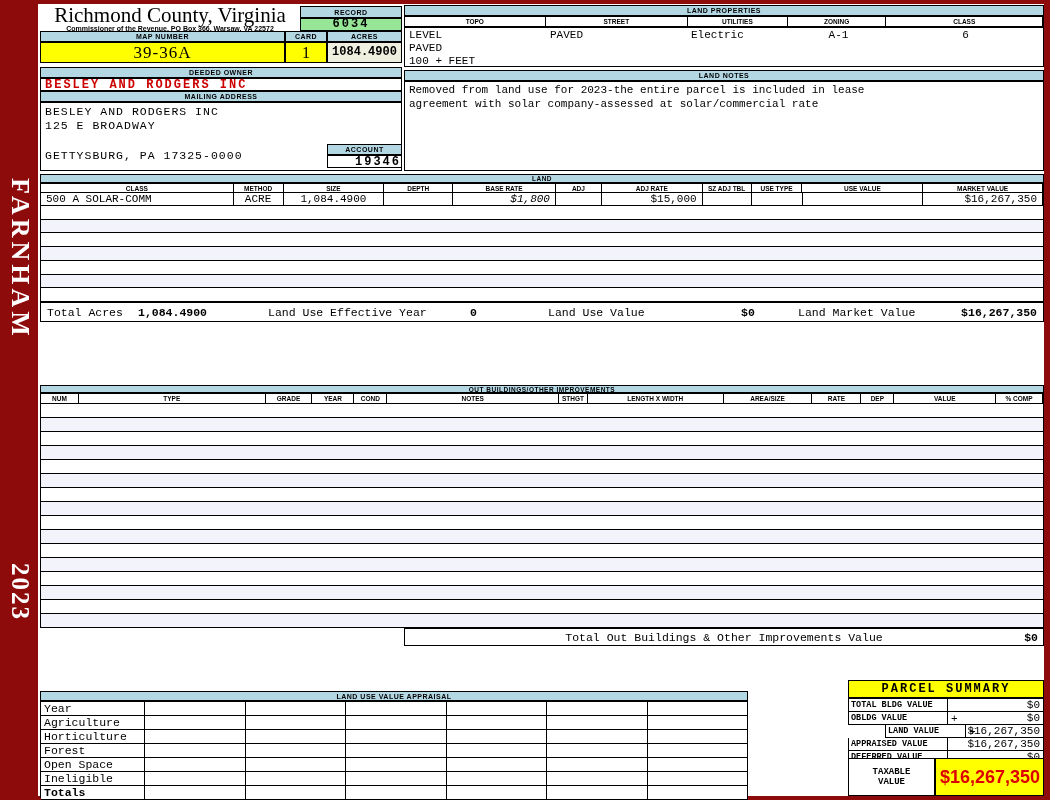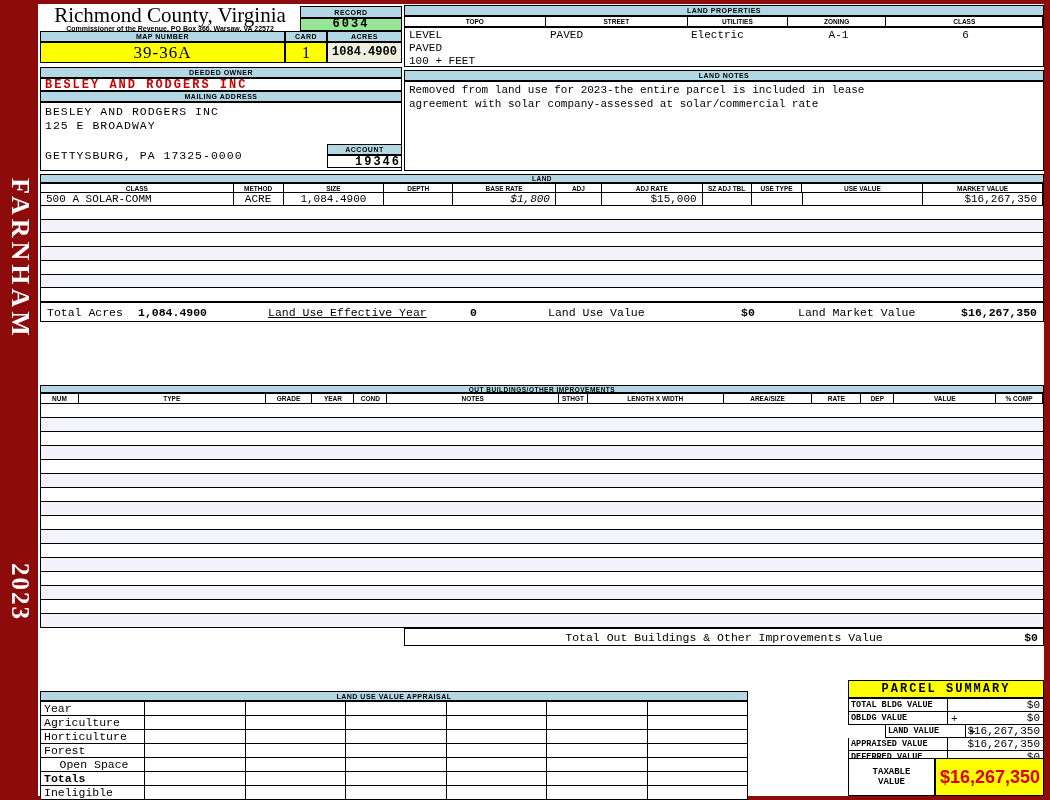--- a/index.html
+++ b/index.html
@@ -131,21 +131,21 @@
     <div class="erow alt"></div>
     <div class="erow"></div>
     <div class="erow alt"></div>
     <div class="erow"></div>
     <div class="erow alt"></div>
     <div class="erow"></div>
   </div>
 <div class="abs box" style="left:40px;top:302px;width:1004px;height:20px;">
   <span class="tlabel" style="left:6px;">Total Acres</span>
   <span class="tlabel tvalue" style="left:97px;">1,084.4900</span>
-  <span class="tlabel" style="left:227px;text-decoration:underline;">Land Use Effective Year</span>
+  <span class="tlabel" style="left:227px;">Land Use Effective Year</span>
   <span class="tlabel tvalue" style="left:429px;">0</span>
   <span class="tlabel" style="left:507px;">Land Use Value</span>
   <span class="tlabel tvalue" style="left:700px;">$0</span>
   <span class="tlabel" style="left:757px;">Land Market Value</span>
   <span class="tlabel tvalue" style="right:6px;">$16,267,350</span>
 </div>
 
 <div class="abs bluebar" style="left:40px;top:385px;width:1004px;height:8px;font-size:6.5px;">OUT BUILDINGS/OTHER IMPROVEMENTS</div>
 <div class="abs hrow" style="left:40px;top:393px;width:1004px;height:11px;" id="ob-headers">
     <div class="hcell" style="width: 38px;">NUM</div>
@@ -217,40 +217,40 @@
     </div>
     <div class="lurow" style="flex: 1 1 0%;">
       <div class="lulabel">Forest</div>
       <div class="lucell"></div>
       <div class="lucell"></div>
       <div class="lucell"></div>
       <div class="lucell"></div>
       <div class="lucell"></div>
       <div class="lucell"></div>
     </div>
-    <div class="lurow" style="flex: 1 1 0%; text-align: center;">
+    <div class="lurow" style="flex: 1 1 0%;">
       <div class="lulabel">Open Space</div>
       <div class="lucell"></div>
       <div class="lucell"></div>
       <div class="lucell"></div>
       <div class="lucell"></div>
       <div class="lucell"></div>
       <div class="lucell"></div>
     </div>
     <div class="lurow" style="flex: 1 1 0%;">
+      <div class="lulabel">Ineligible</div>
+      <div class="lucell"></div>
+      <div class="lucell"></div>
+      <div class="lucell"></div>
+      <div class="lucell"></div>
+      <div class="lucell"></div>
+      <div class="lucell"></div>
+    </div>
+    <div class="lurow" style="flex: 1 1 0%;">
       <div class="lulabel" style="font-weight: bold;">Totals</div>
-      <div class="lucell"></div>
-      <div class="lucell"></div>
-      <div class="lucell"></div>
-      <div class="lucell"></div>
-      <div class="lucell"></div>
-      <div class="lucell"></div>
-    </div>
-    <div class="lurow" style="flex: 1 1 0%;">
-      <div class="lulabel">Ineligible</div>
       <div class="lucell"></div>
       <div class="lucell"></div>
       <div class="lucell"></div>
       <div class="lucell"></div>
       <div class="lucell"></div>
       <div class="lucell"></div>
     </div>
   </div>
 
 <div class="abs box mono" style="left:848px;top:680px;width:196px;height:18px;background:#FFFF00;

